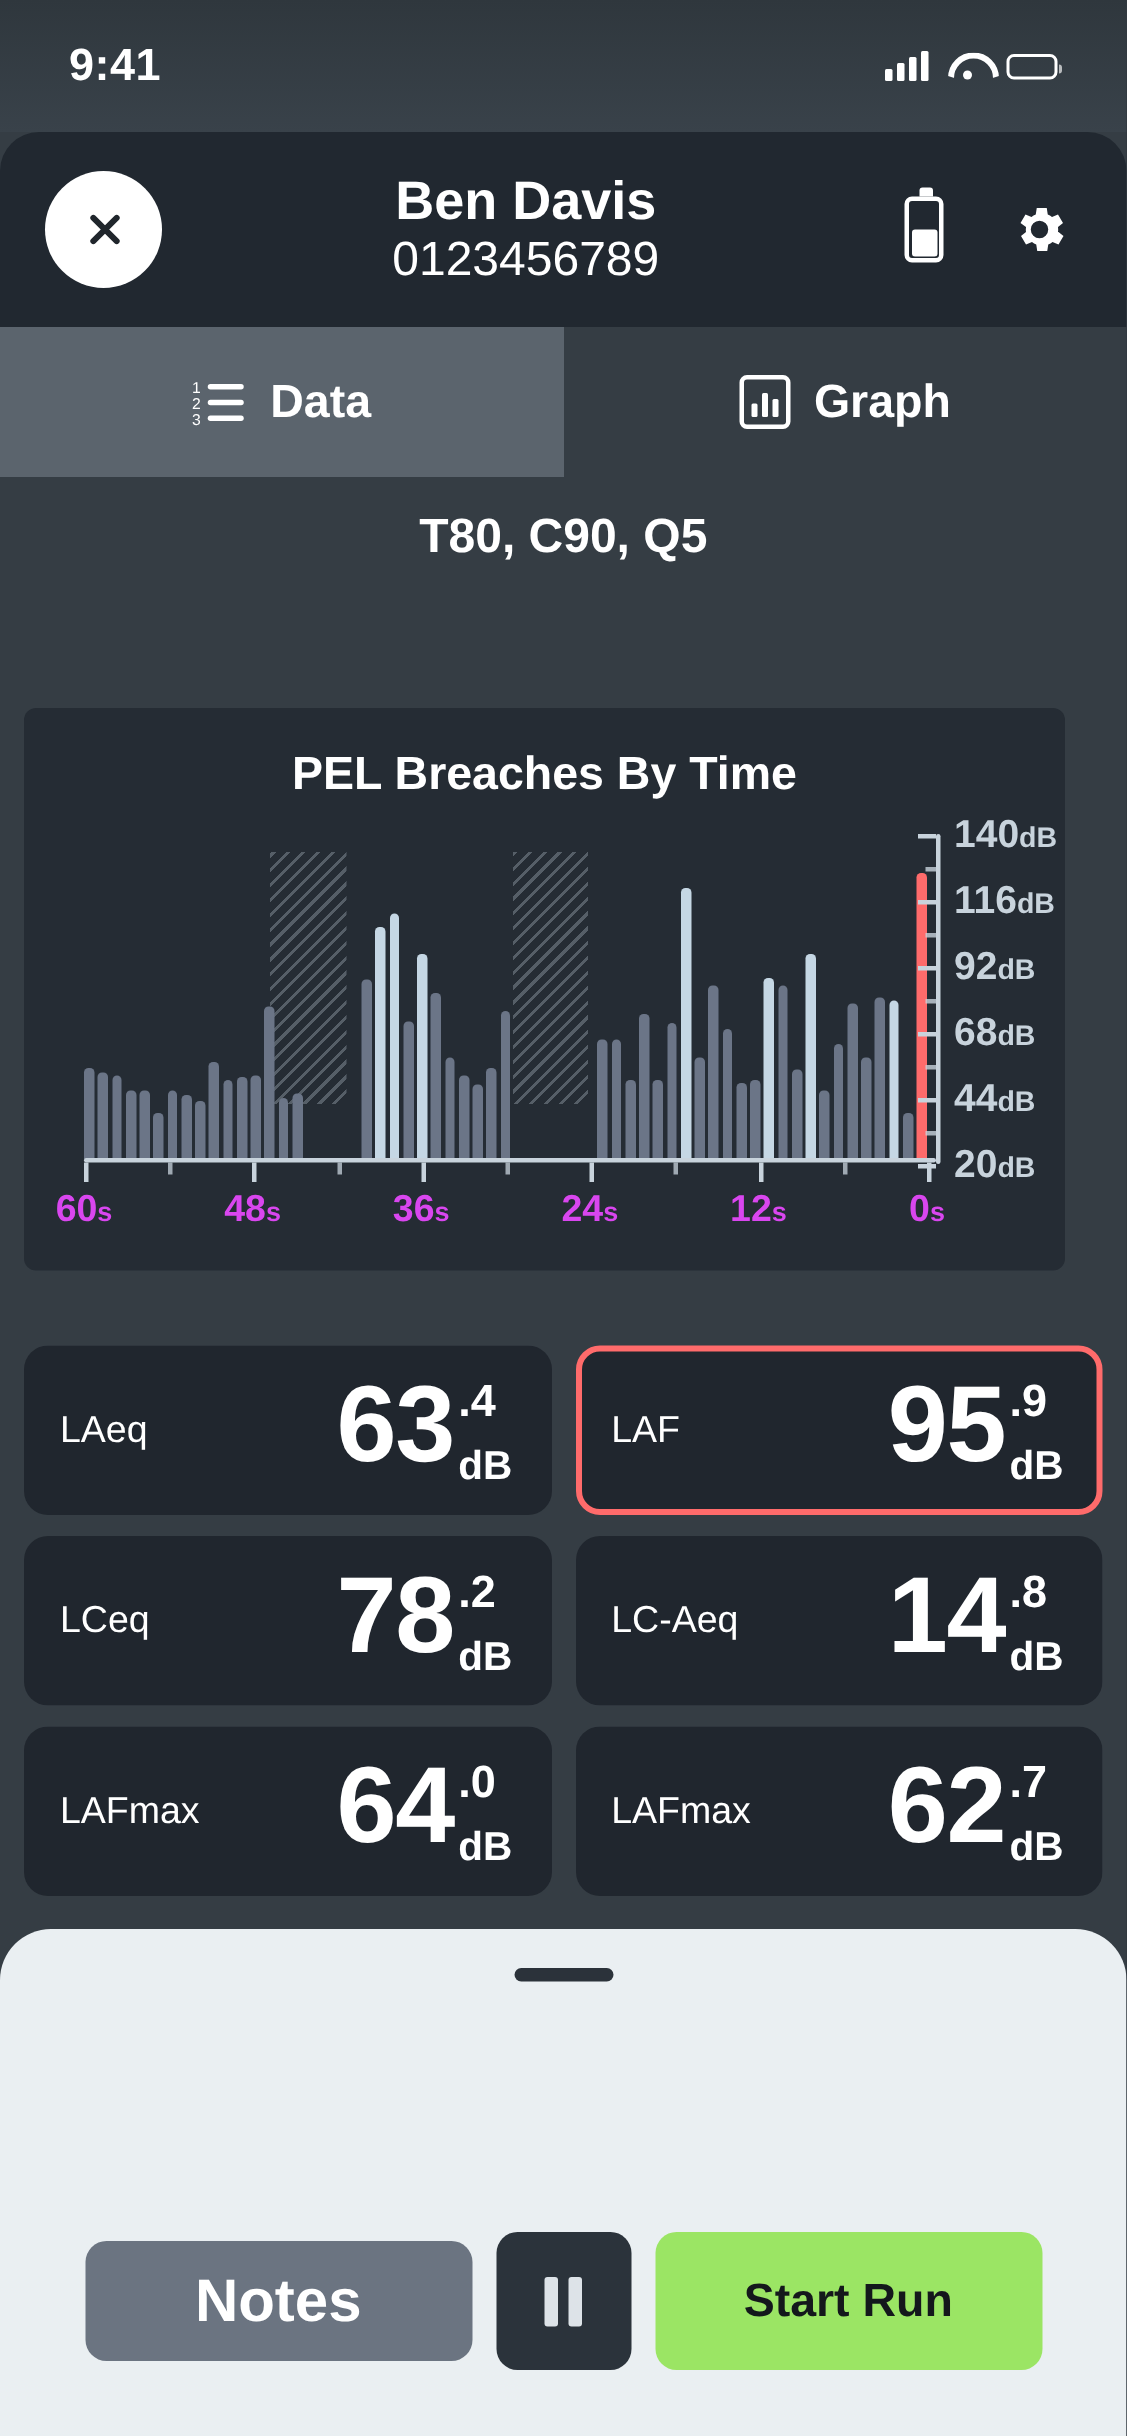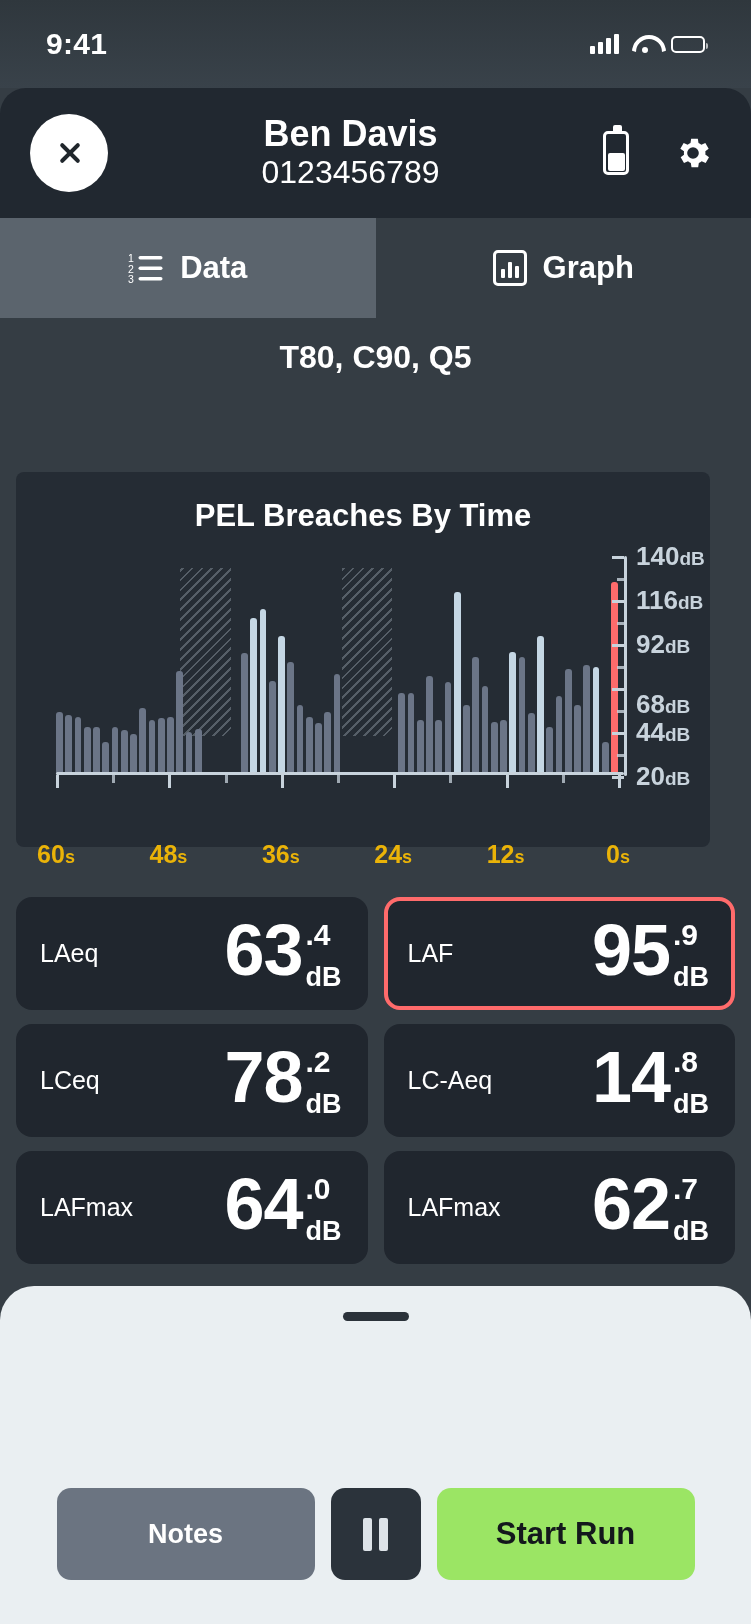--- a/index.html
+++ b/index.html
@@ -92,21 +92,21 @@
     position:absolute; bottom:0; top:0;
     background-image: repeating-linear-gradient(-45deg, transparent 0 5px, #5b646d 5px 7px);
     opacity:.9;
   }
   .bars-row { position:absolute; left:0; bottom:0; width:100%; height:100%; display:flex; align-items:flex-end; gap:2.5px; }
   .bar { flex:1 1 auto; border-radius:3px 3px 0 0; }
   .axis-x { position:absolute; left:40px; top:300px; width:568px; height:3px; background:#c8d3dc; border-radius:2px;}
   .tickx { position:absolute; top:303px; width:3px; height:13px; background:#c8d3dc; }
   .tickx.minor { height:8px; opacity:.75; }
   .xlabels { position:absolute; left:0; top:320px; width:694px; height:40px; }
-  .xlab { position:absolute; color:#eab308; font-size:25px; font-weight:700; transform:translateX(-50%);margin-top:48px;}
+  .xlab { position:absolute; color:#d946ef; font-size:25px; font-weight:700; transform:translateX(-50%);}
   .xlab sub { font-size:18px; font-weight:700; vertical-align: baseline; }
   .axis-y { position:absolute; left:608px; top:84px; width:3px; height:220px; background:#c8d3dc; border-radius:2px;}
   .ticky { position:absolute; left:596px; width:12px; height:3px; background:#c8d3dc;}
   .ticky.minor { left:601px; width:8px; opacity:.8; }
   .ylab { position:absolute; left:620px; color:#c8d3dc; font-size:26px; font-weight:700; transform: translateY(-50%);}
   .ylab sub { font-size:19px; vertical-align: baseline; }
 
   
   .metrics { position:absolute; top:897px; left:16px; width:719px; }
   .mrow { display:flex; gap:16px; margin-bottom:14px; }
@@ -124,21 +124,21 @@
   .munit { font-size:27px; font-weight:700; line-height:1; margin-top:14px;}
 
   
   .sheet {
     position:absolute; left:0; bottom:0; width:751px; height:338px;
     background:#eaeff2; border-radius:34px 34px 0 0;
   }
   .grabber { width:66px; height:9px; background:#2b323a; border-radius:6px; margin:26px auto 0; }
   .sheet-actions { position:absolute; left:0; bottom:44px; width:751px; display:flex; justify-content:center; align-items:center; gap:16px;}
   .btn { border:none; border-radius:14px; font-family:"Liberation Sans", sans-serif; font-weight:700; cursor:pointer; }
-  .btn-notes { width:258px; height:92px; background:#6b7481; color:#fff; font-size:27px;}
+  .btn-notes { width:258px; height:80px; background:#6b7481; color:#fff; font-size:40px;}
   .btn-pause { width:90px; height:92px; background:#2b333b; display:flex; align-items:center; justify-content:center; gap:7px;}
   .btn-pause i { width:9px; height:33px; background:#dde3e8; border-radius:2px; display:block; }
   .btn-start { width:258px; height:92px; background:#9be564; color:#14181c; font-size:31px;}
 </style>
 </head>
 <body>
 
 <div class="phone">
 
   <div class="statusbar">
@@ -299,21 +299,21 @@
         <div class="ticky" style="top: 84px;"></div>
         <div class="ylab" style="top: 84px;">140<sub>dB</sub></div>
         <div class="ticky minor" style="top: 106px;"></div>
         <div class="ticky" style="top: 128px;"></div>
         <div class="ylab" style="top: 128px;">116<sub>dB</sub></div>
         <div class="ticky minor" style="top: 150px;"></div>
         <div class="ticky" style="top: 172px;"></div>
         <div class="ylab" style="top: 172px;">92<sub>dB</sub></div>
         <div class="ticky minor" style="top: 194px;"></div>
         <div class="ticky" style="top: 216px;"></div>
-        <div class="ylab" style="top: 232px;">68<sub>dB</sub></div>
+        <div class="ylab" style="top: 216px;">68<sub>dB</sub></div>
         <div class="ticky minor" style="top: 238px;"></div>
         <div class="ticky" style="top: 260px;"></div>
         <div class="ylab" style="top: 260px;">44<sub>dB</sub></div>
         <div class="ticky minor" style="top: 282px;"></div>
         <div class="ticky" style="top: 304px;"></div>
         <div class="ylab" style="top: 304px;">20<sub>dB</sub></div>
       </div>
   </div>
 
   <div class="metrics" id="metrics">

